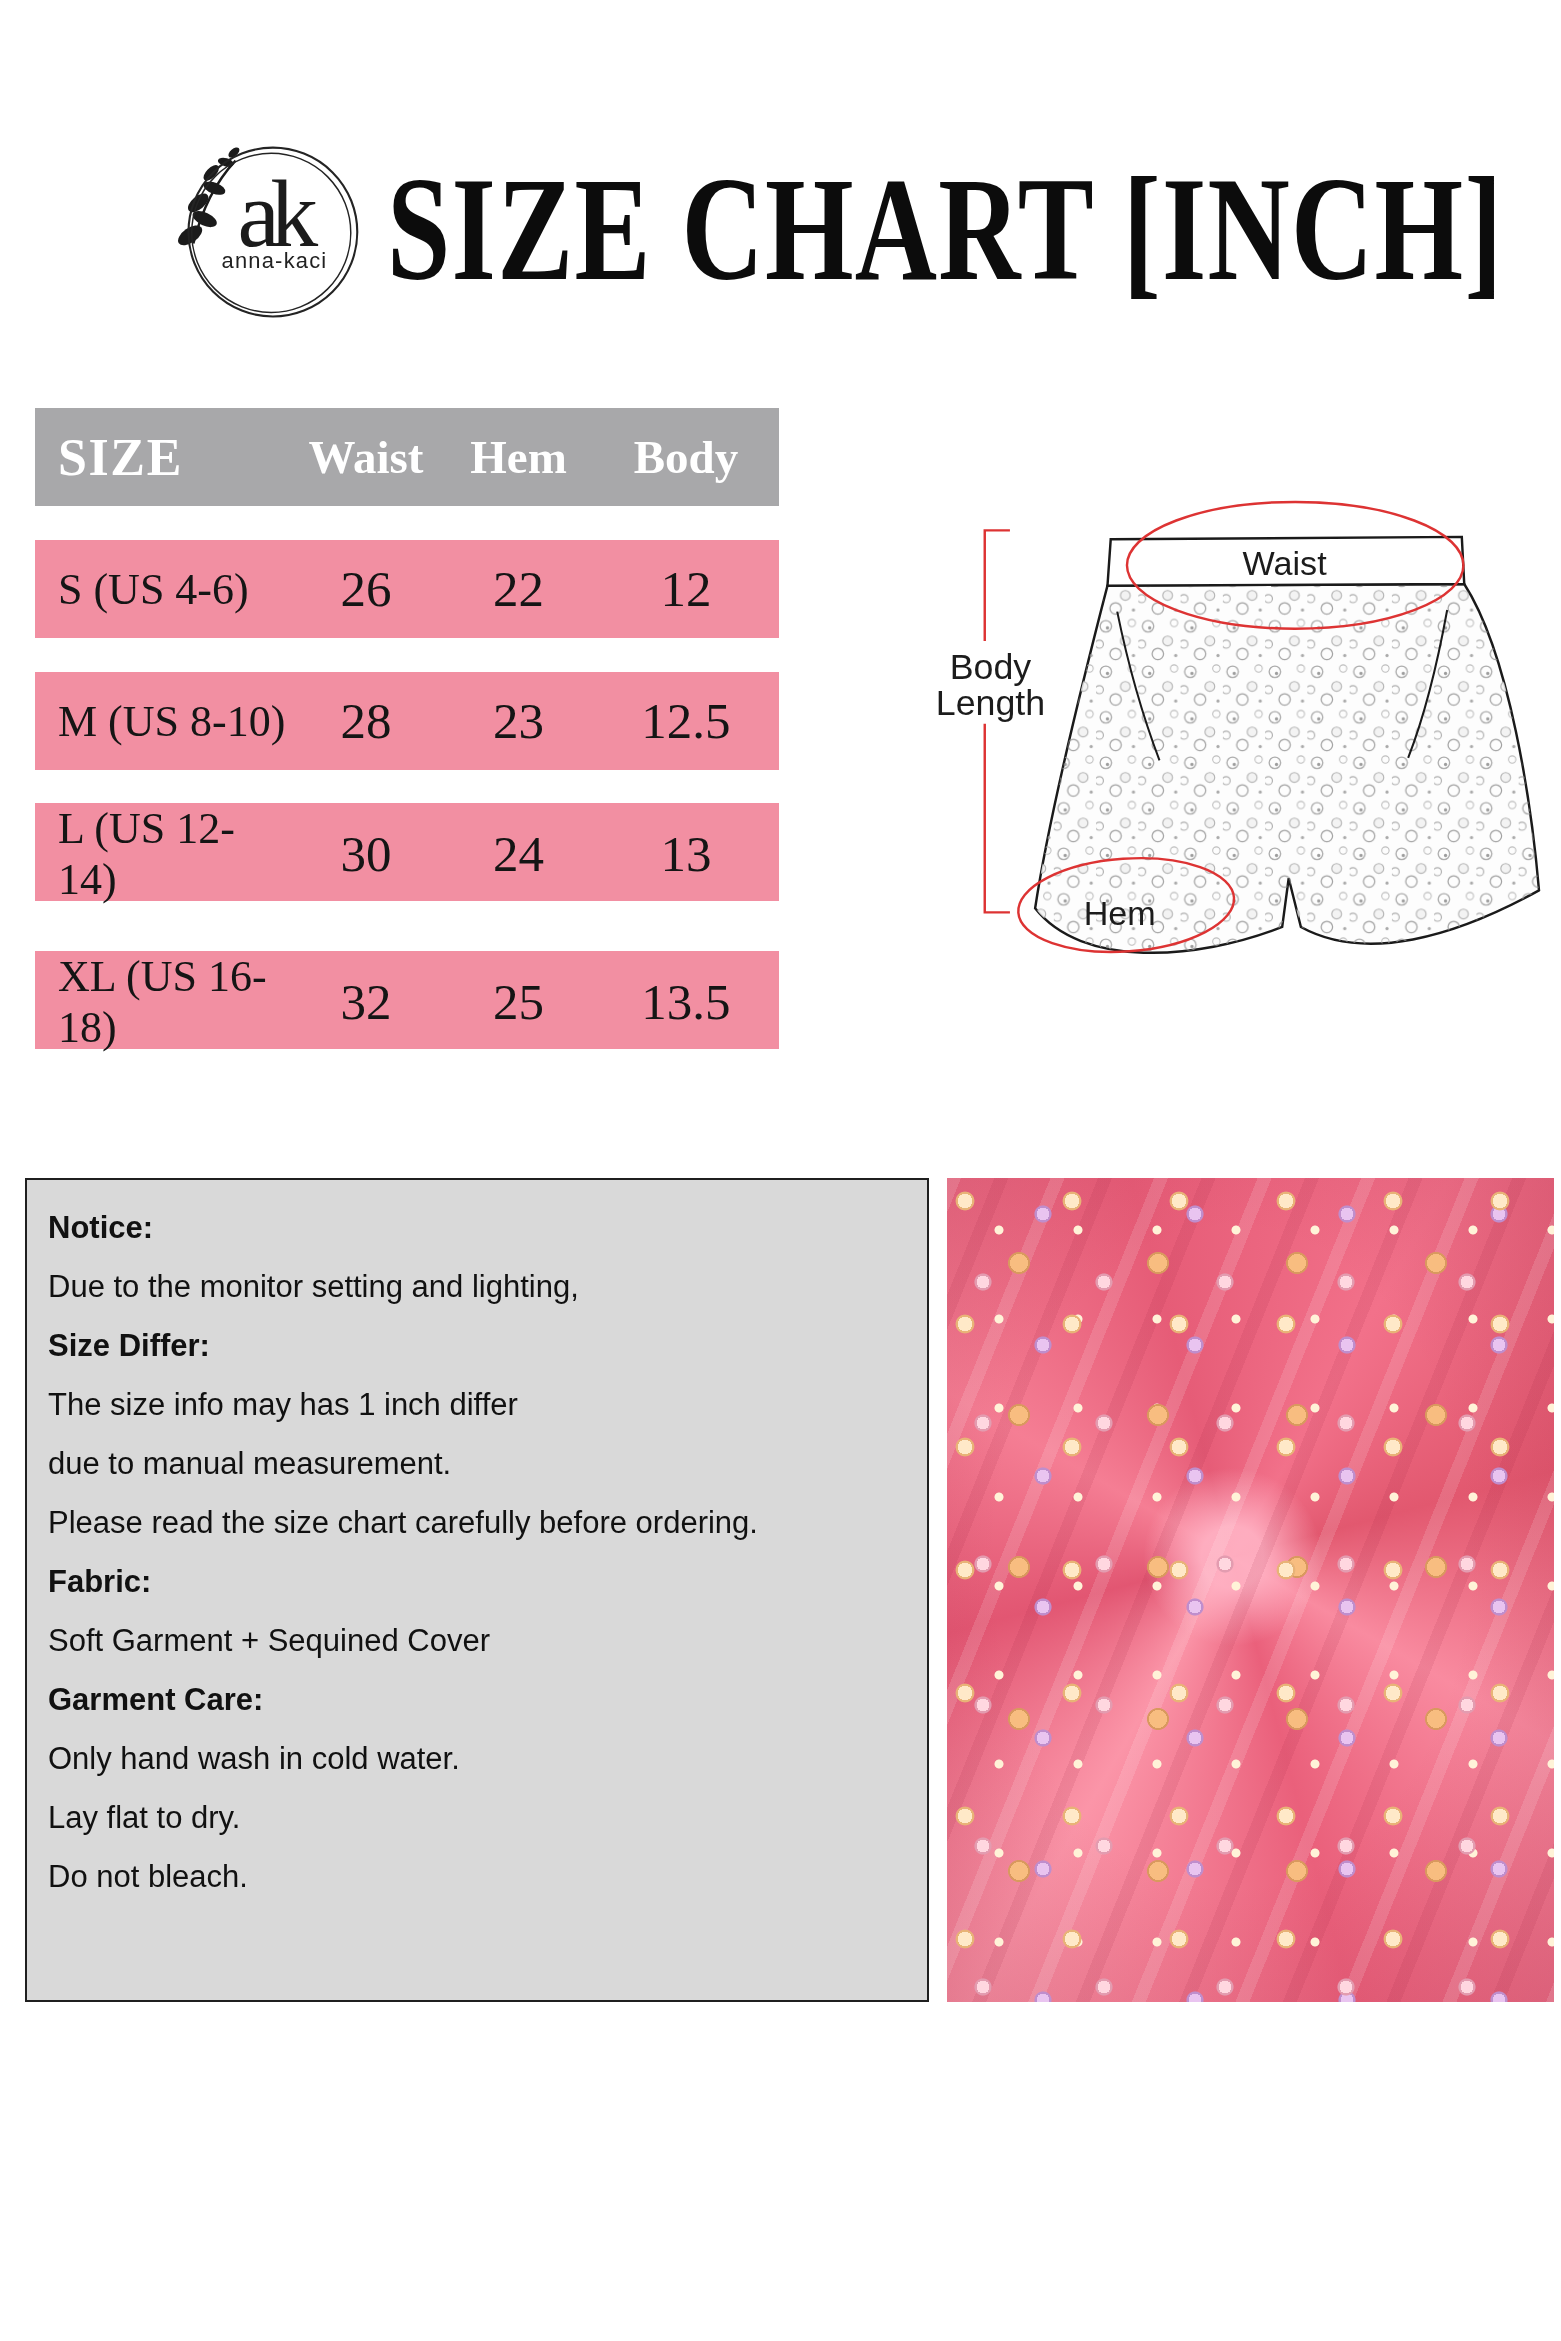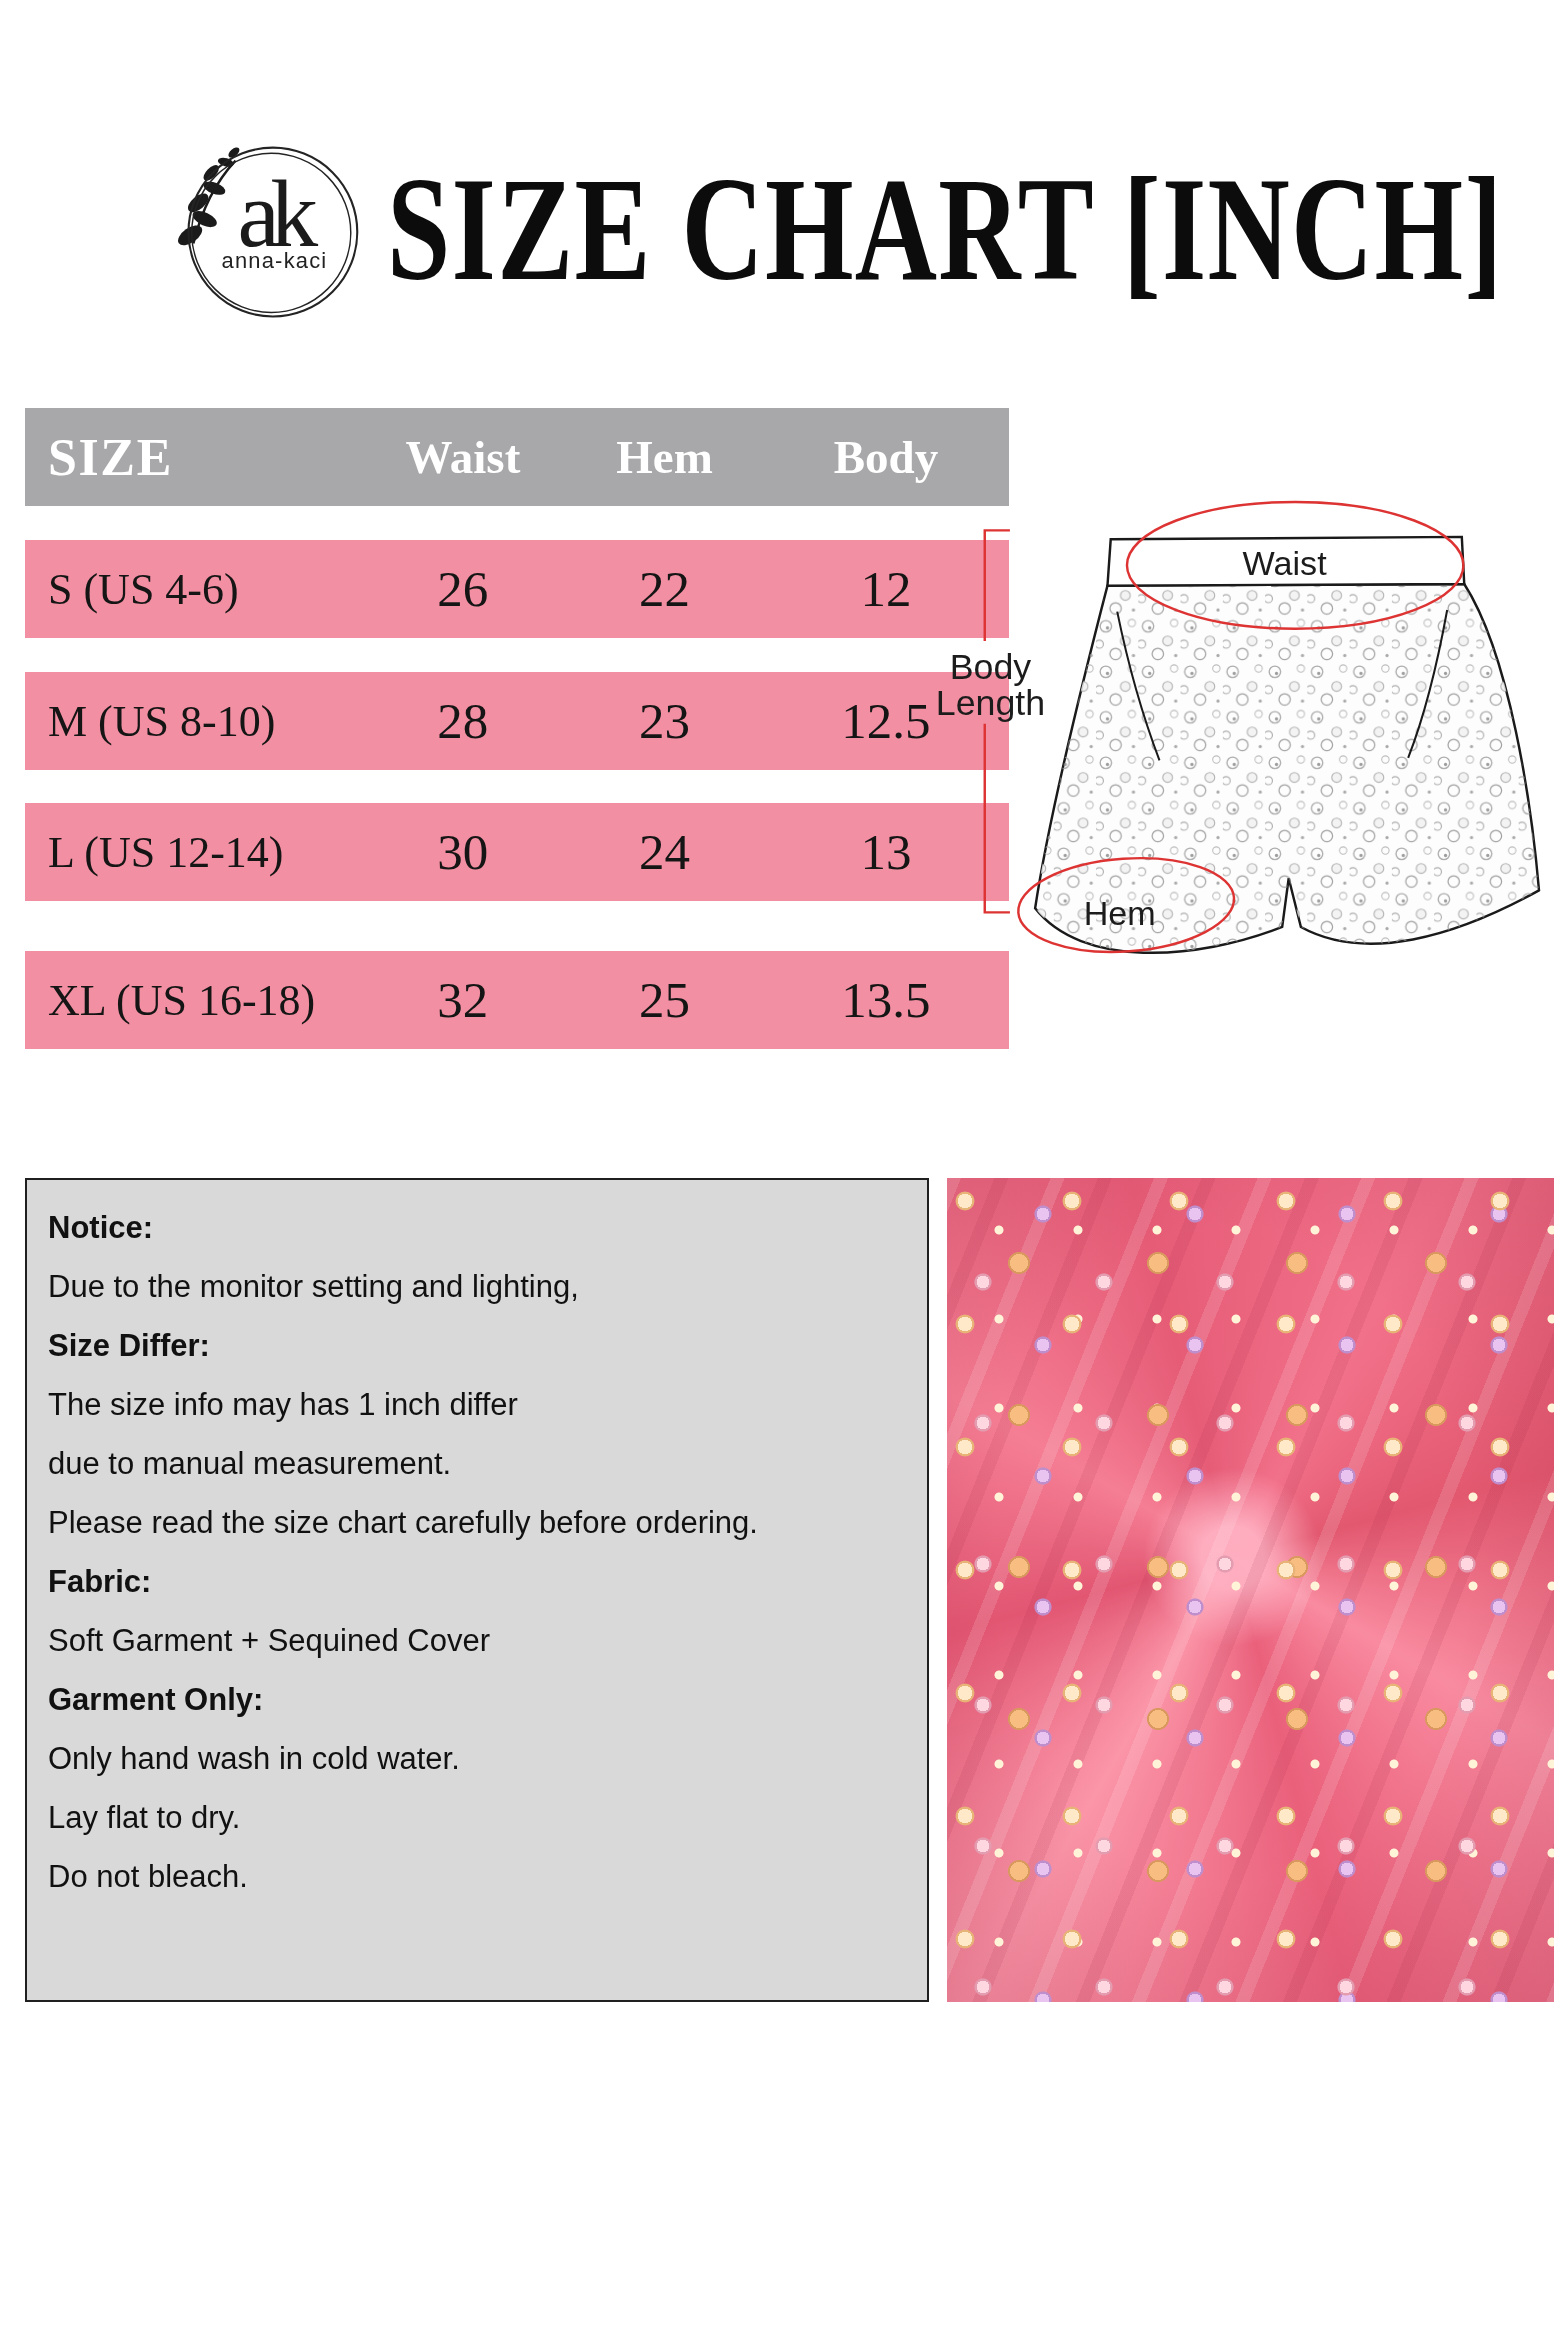--- a/index.html
+++ b/index.html
@@ -7,21 +7,21 @@
         font-family:"Liberation Sans",sans-serif;}
 
   
   .logo{position:absolute;left:169px;top:128px;width:211px;height:213px;}
   .page-title{position:absolute;left:387px;top:155px;margin:0;
       font-family:"Liberation Serif","DejaVu Serif",serif;font-weight:bold;
       font-size:148px;line-height:1;color:#0c0c0c;white-space:nowrap;
       transform:scaleX(0.77);transform-origin:left top;letter-spacing:1.6px;}
 
   
-  .t-row{position:absolute;left:25px;width:984px;height:98px;
+  .t-row{position:absolute;left:35px;width:744px;height:98px;
       display:grid;grid-template-columns:34% 21% 20% 25%;align-items:center;
       font-family:"Liberation Serif","DejaVu Serif",serif;color:#151515;}
   .t-head{top:408px;background:#a8a8aa;color:#ffffff;font-weight:bold;}
   .t-head .c0{font-size:52px;letter-spacing:1.6px;}
   .t-head .c{font-size:47px;}
   .row-s {top:540px;}
   .row-m {top:672px;}
   .row-l {top:803px;}
   .row-xl{top:935px;margin-top:16px;}
   .t-pink{background:#f28fa2;}
@@ -155,21 +155,21 @@
 
   <div class="notice">
     <div class="line bold">Notice:</div>
     <div class="line">Due to the monitor setting and lighting,</div>
     <div class="line bold">Size Differ:</div>
     <div class="line">The size info may has 1 inch differ</div>
     <div class="line">due to manual measurement.</div>
     <div class="line">Please read the size chart carefully before ordering.</div>
     <div class="line bold">Fabric:</div>
     <div class="line">Soft Garment + Sequined Cover</div>
-    <div class="line bold">Garment Only:</div>
+    <div class="line bold">Garment Care:</div>
     <div class="line">Only hand wash in cold water.</div>
     <div class="line">Lay flat to dry.</div>
     <div class="line">Do not bleach.</div>
   </div>
 
   <div class="fabric"></div>
 
 </div>
 
 

